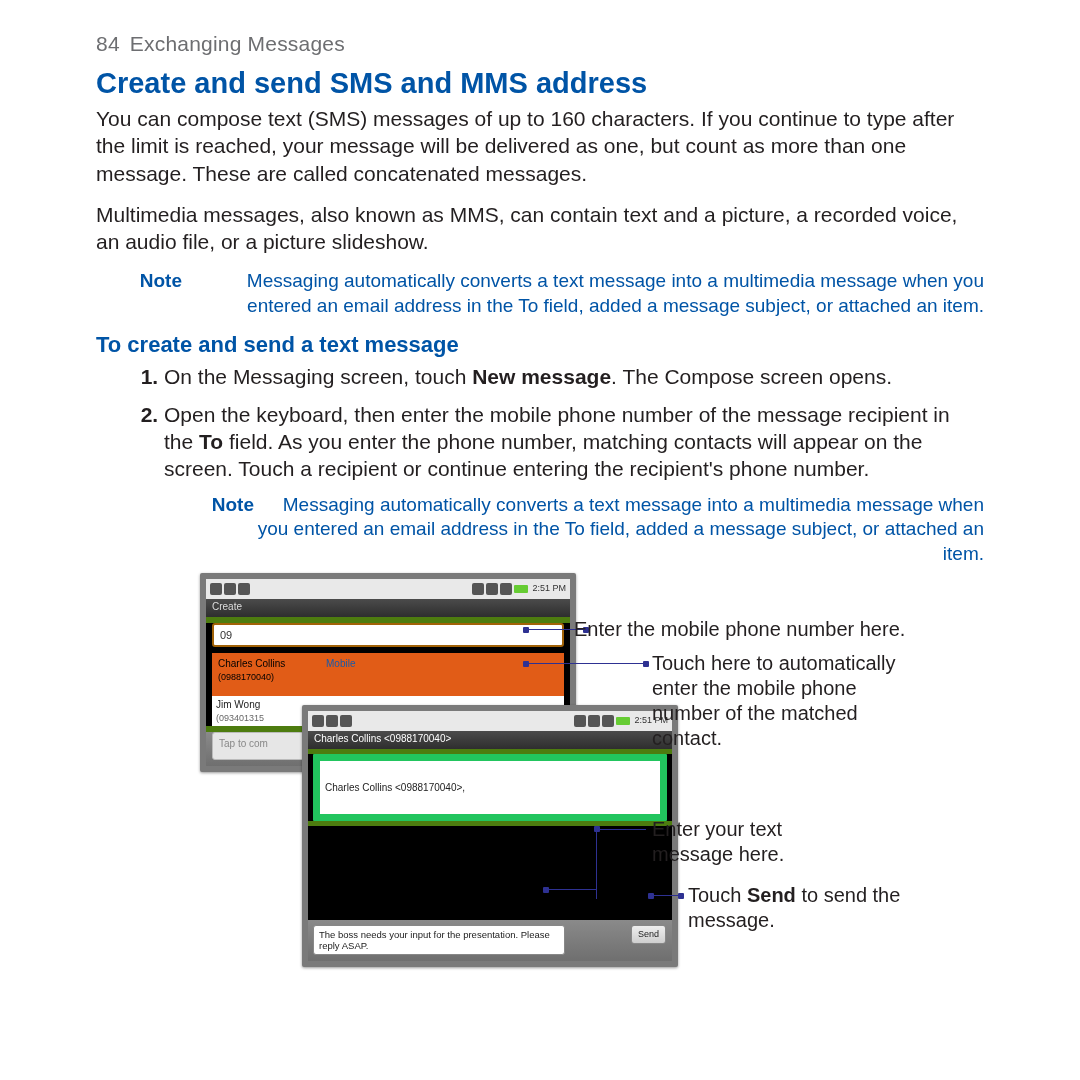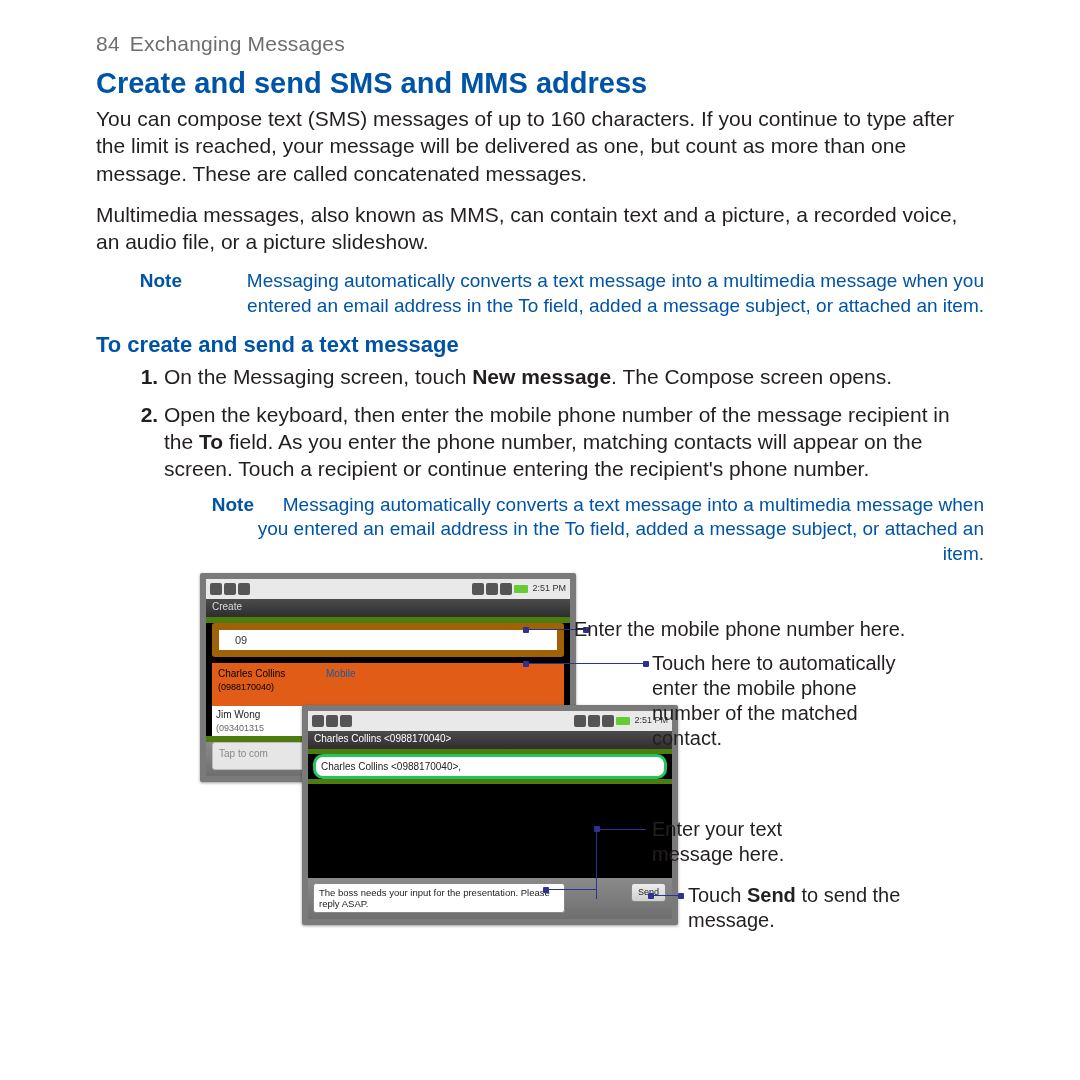--- a/index.html
+++ b/index.html
@@ -110,23 +110,23 @@
     font-size: 10px;
     padding: 1px 6px;
     text-align:left;
   }
   .phone .contentA {
     background:#000;
   }
   .inputbox {
     margin:6px;
     background:#fff;
-    border:7px solid #a16207;
+    border:2px solid #a16207;
     border-radius:3px;
-    padding:3px 16px;
+    padding:3px 6px;
     font-size:11px;
     color:#333;
   }
   .orange-row {
     background:#e15c17;
     margin:0 6px;
     padding:4px 6px 12px 6px;
     font-size:10px;
   }
   .orange-row .name { color:#000; }
@@ -163,24 +163,24 @@
     font-size:10px;
     padding:1px 6px;
     text-align:left;
   }
   .phone2 .inblack {
     background:#000;
     height: 94px;
   }
   .phone2 .msgbox {
     background:#fff;
-    border:3px solid #22c55e;
-    border-radius:10px;
+    border:7px solid #22c55e;
+    border-radius:1px;
     margin:5px;
-    padding:3px 5px;
+    padding:20px 5px;
     font-size:10px;
     color:#222;
     text-align:left;
   }
   .phone2 .sendbtn {
     display:inline-block;
     background:linear-gradient(#eee,#cfcfcf);
     border:1px solid #888;
     border-radius:3px;
     font-size:9px;

